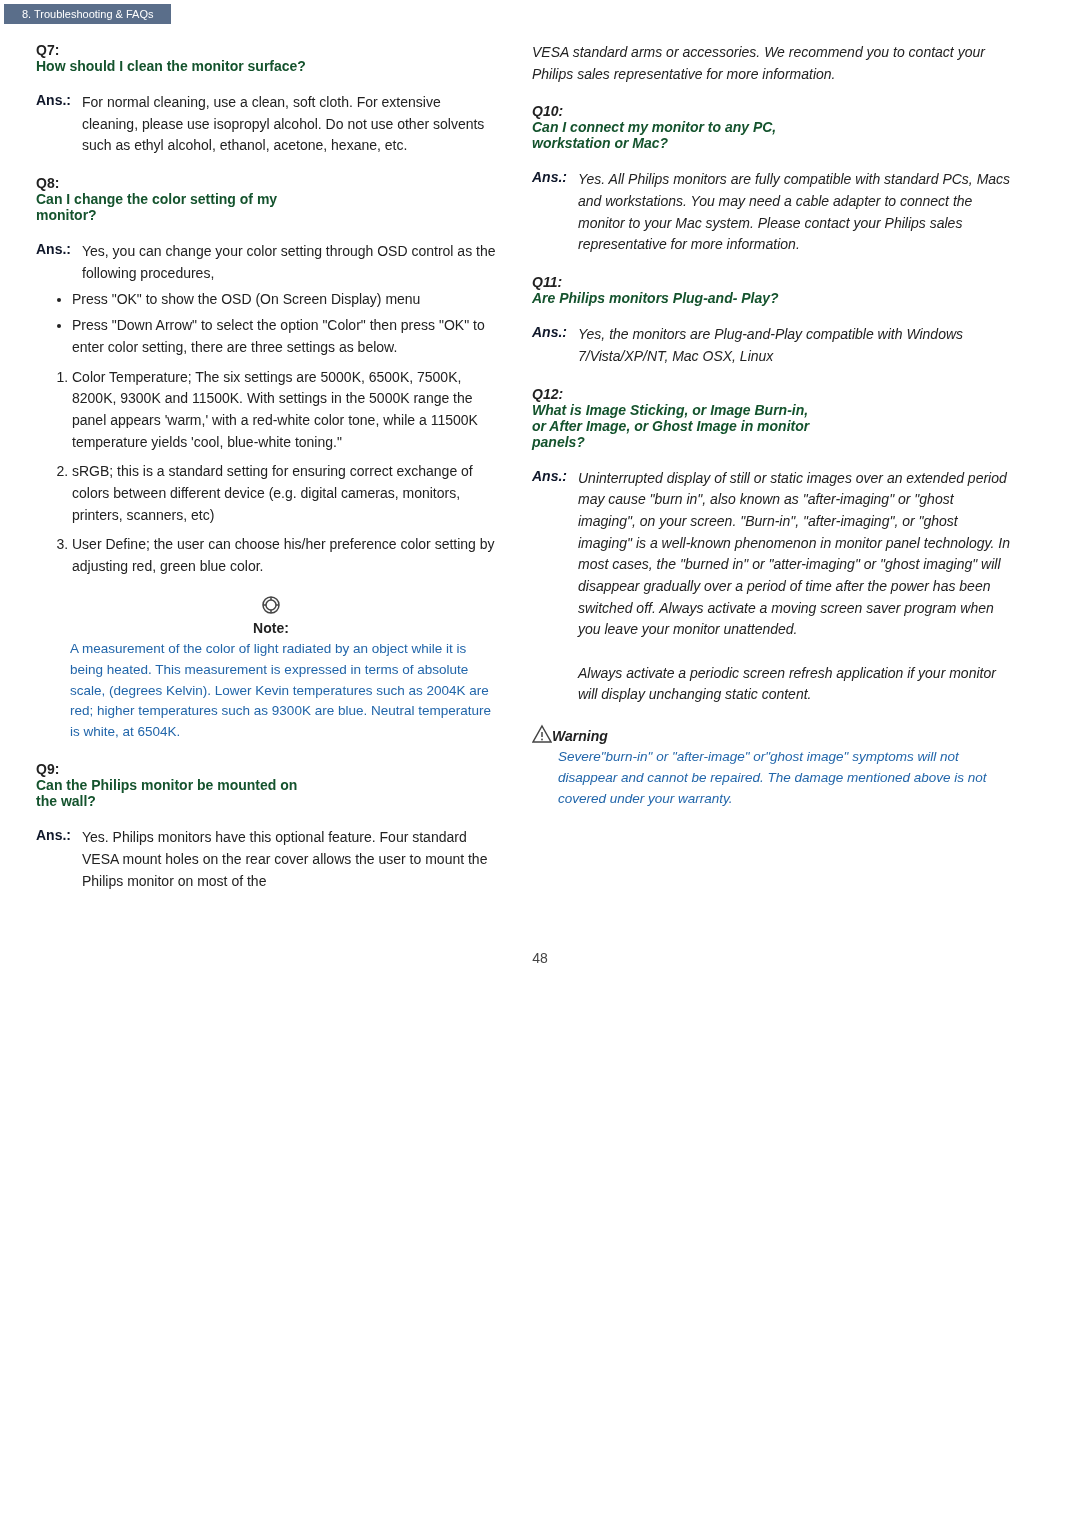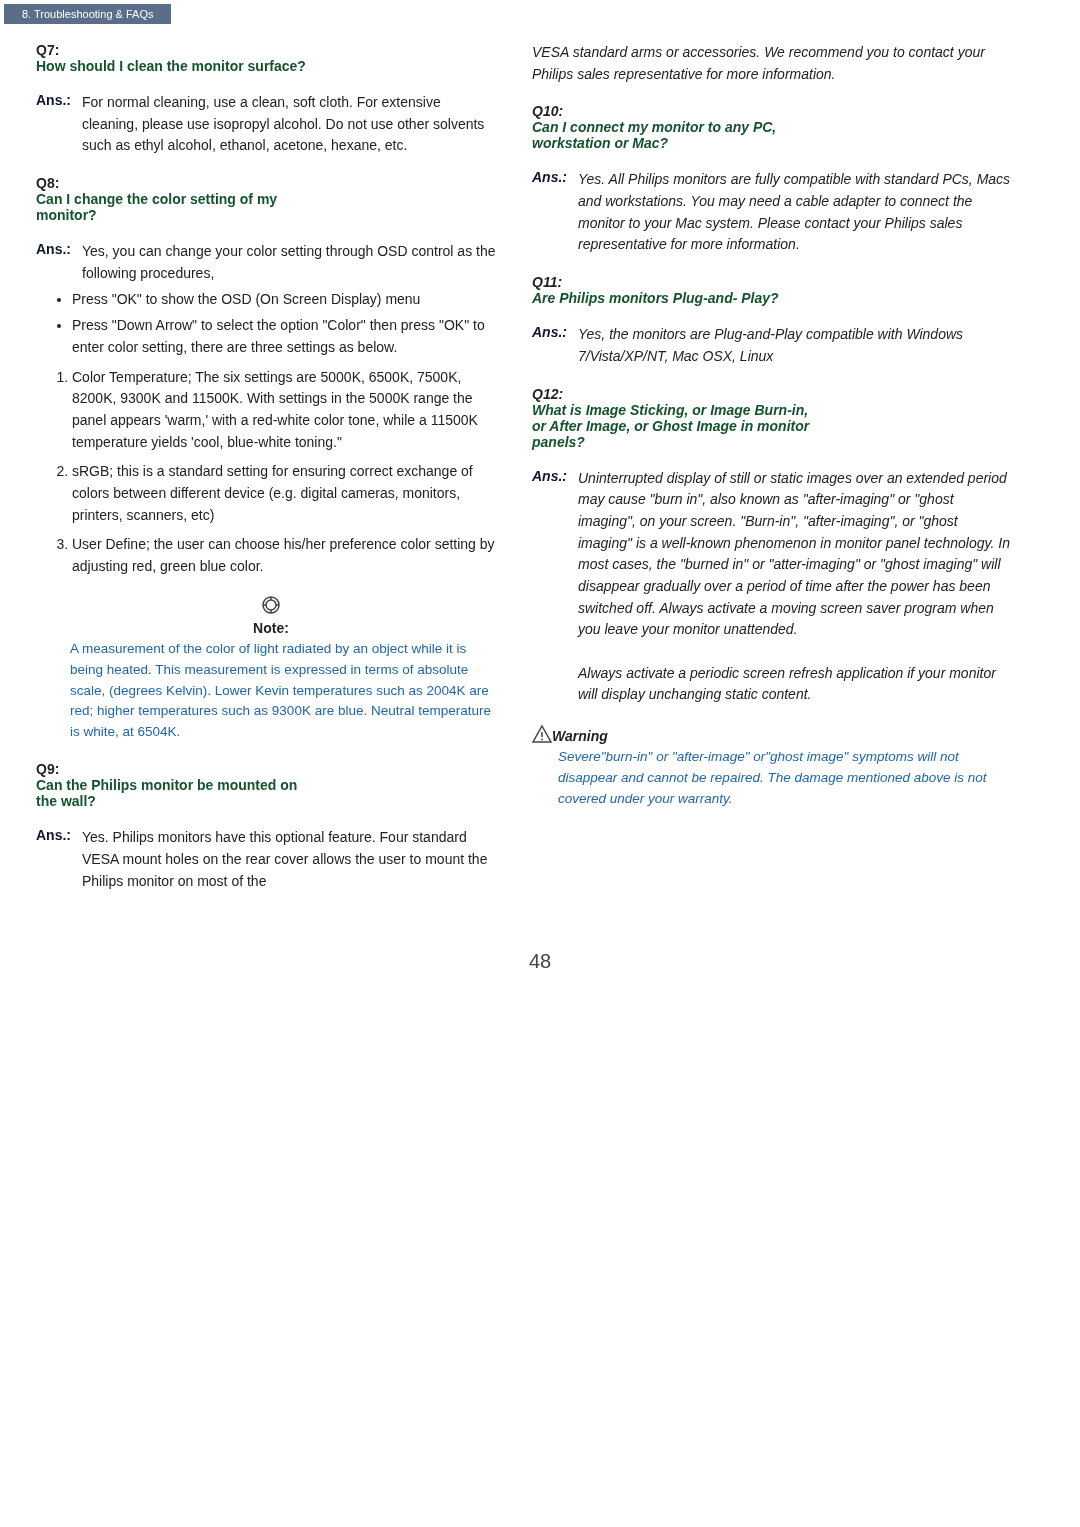--- a/index.html
+++ b/index.html
@@ -141,21 +141,21 @@
       justify-content: center;
     }
     .warning-text {
       color: #2266aa;
       font-size: 13.5px;
       line-height: 1.55;
       margin-left: 26px;
     }
     .page-number {
       text-align: center;
-      font-size: 20px;
+      font-size: 14px;
       color: #444;
       margin-top: 10px;
       padding-bottom: 10px;
     }
   </style>
 </head>
 <body>
 
 <div class="page">
   <div class="header-bar">

